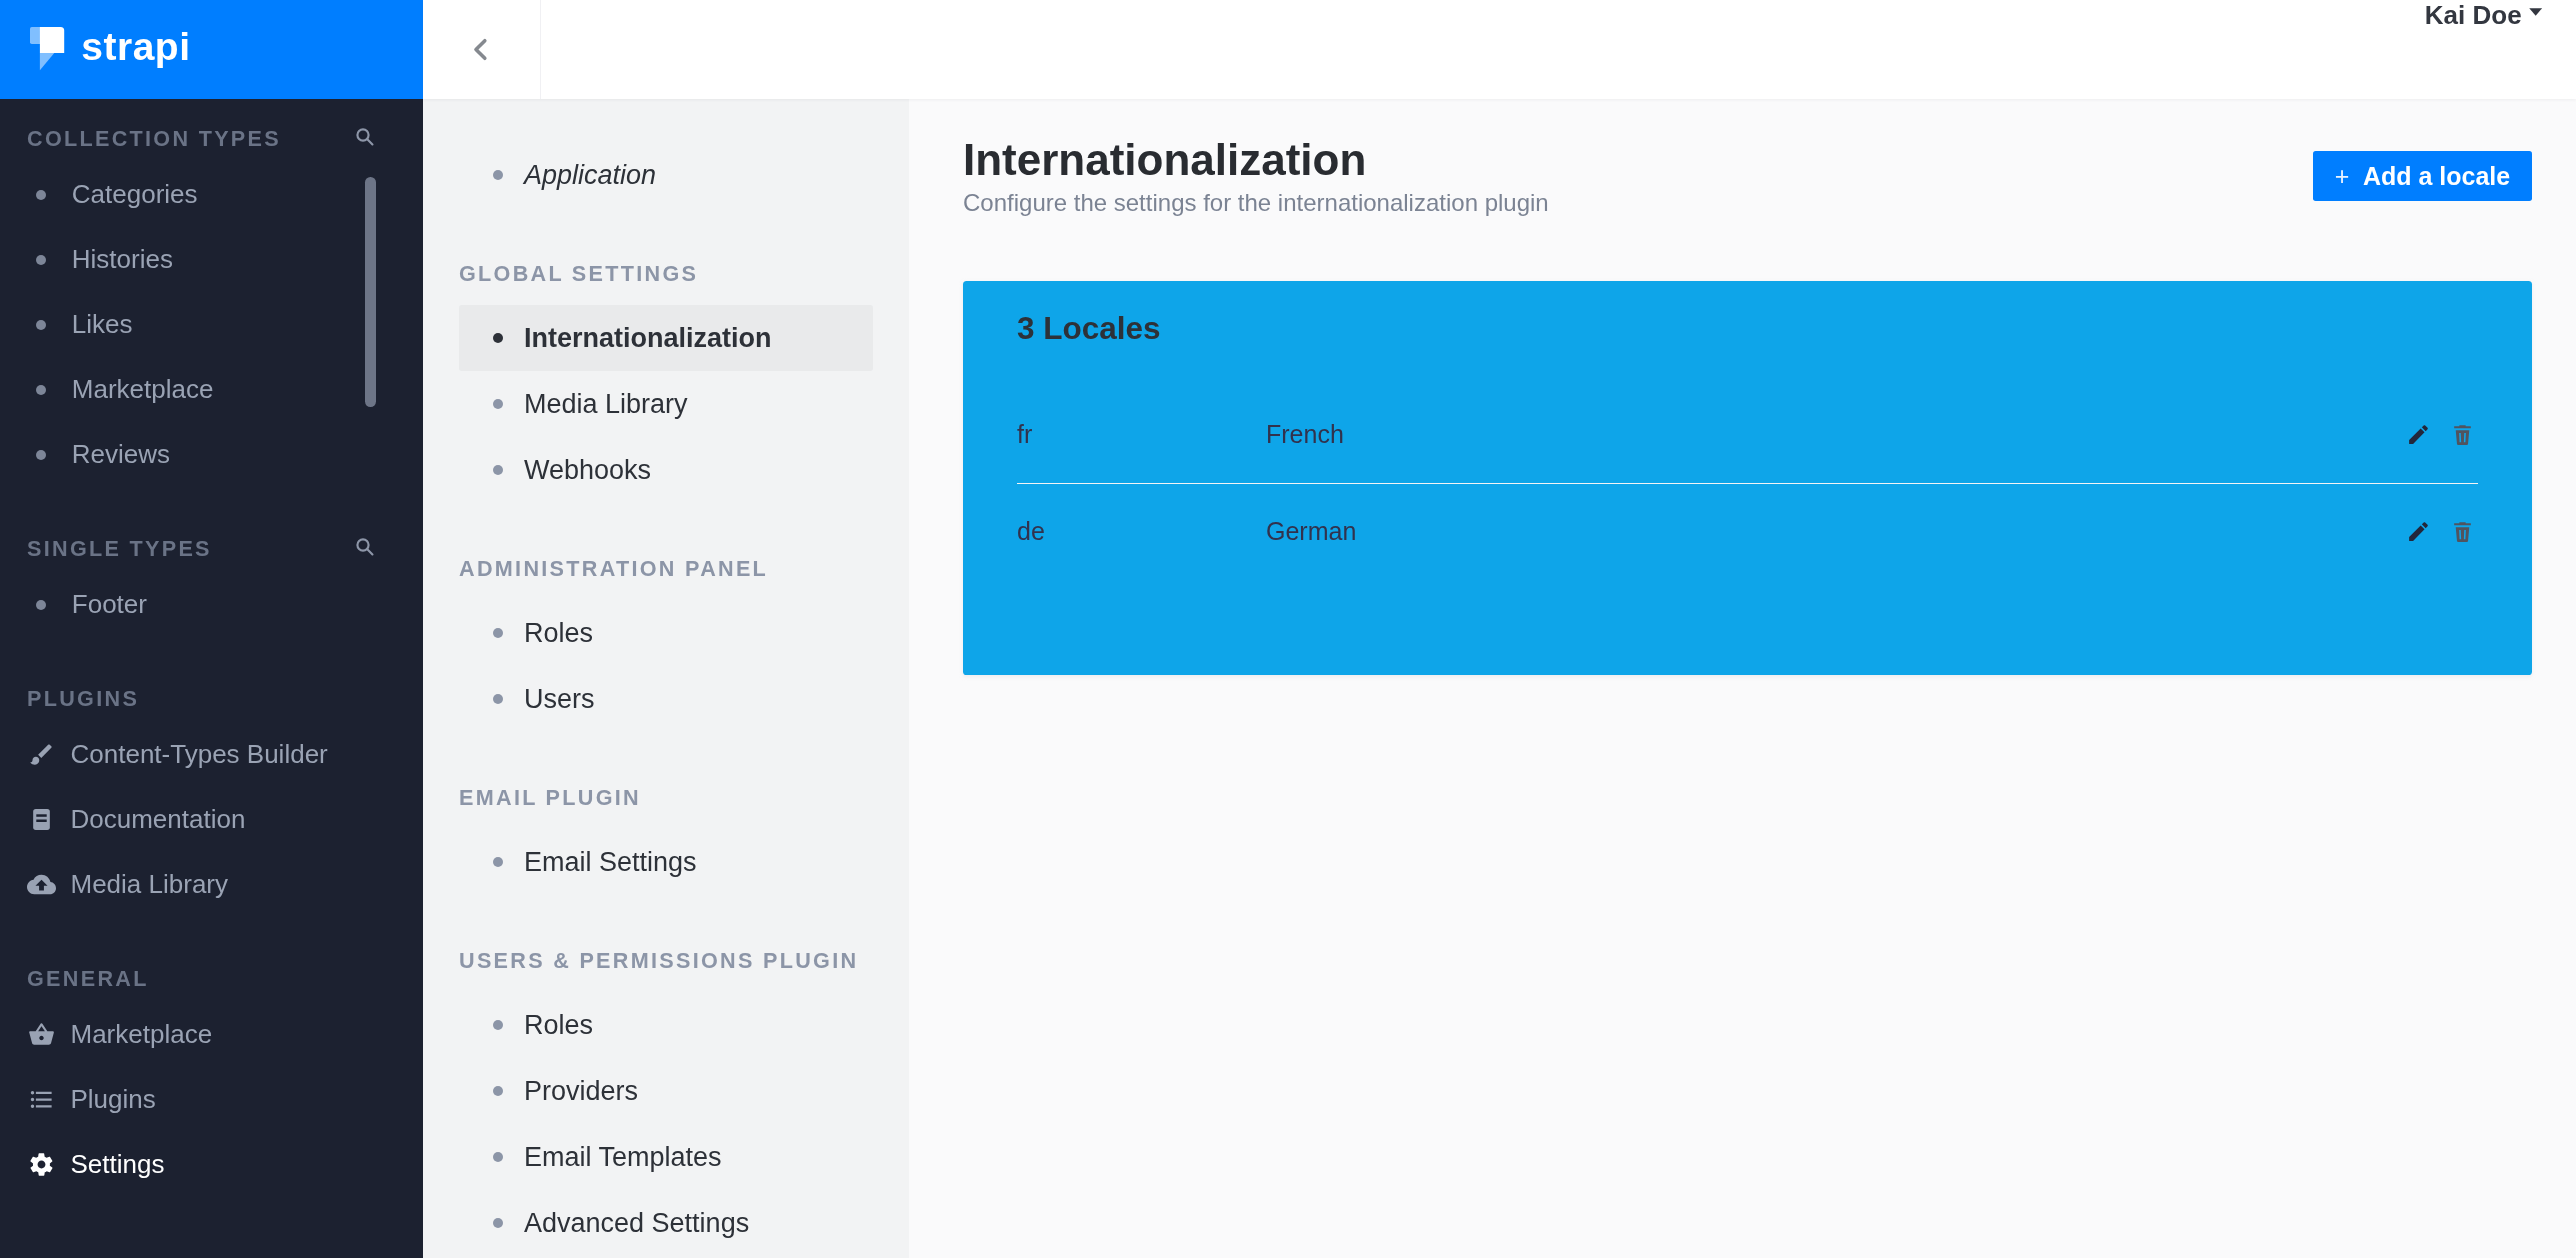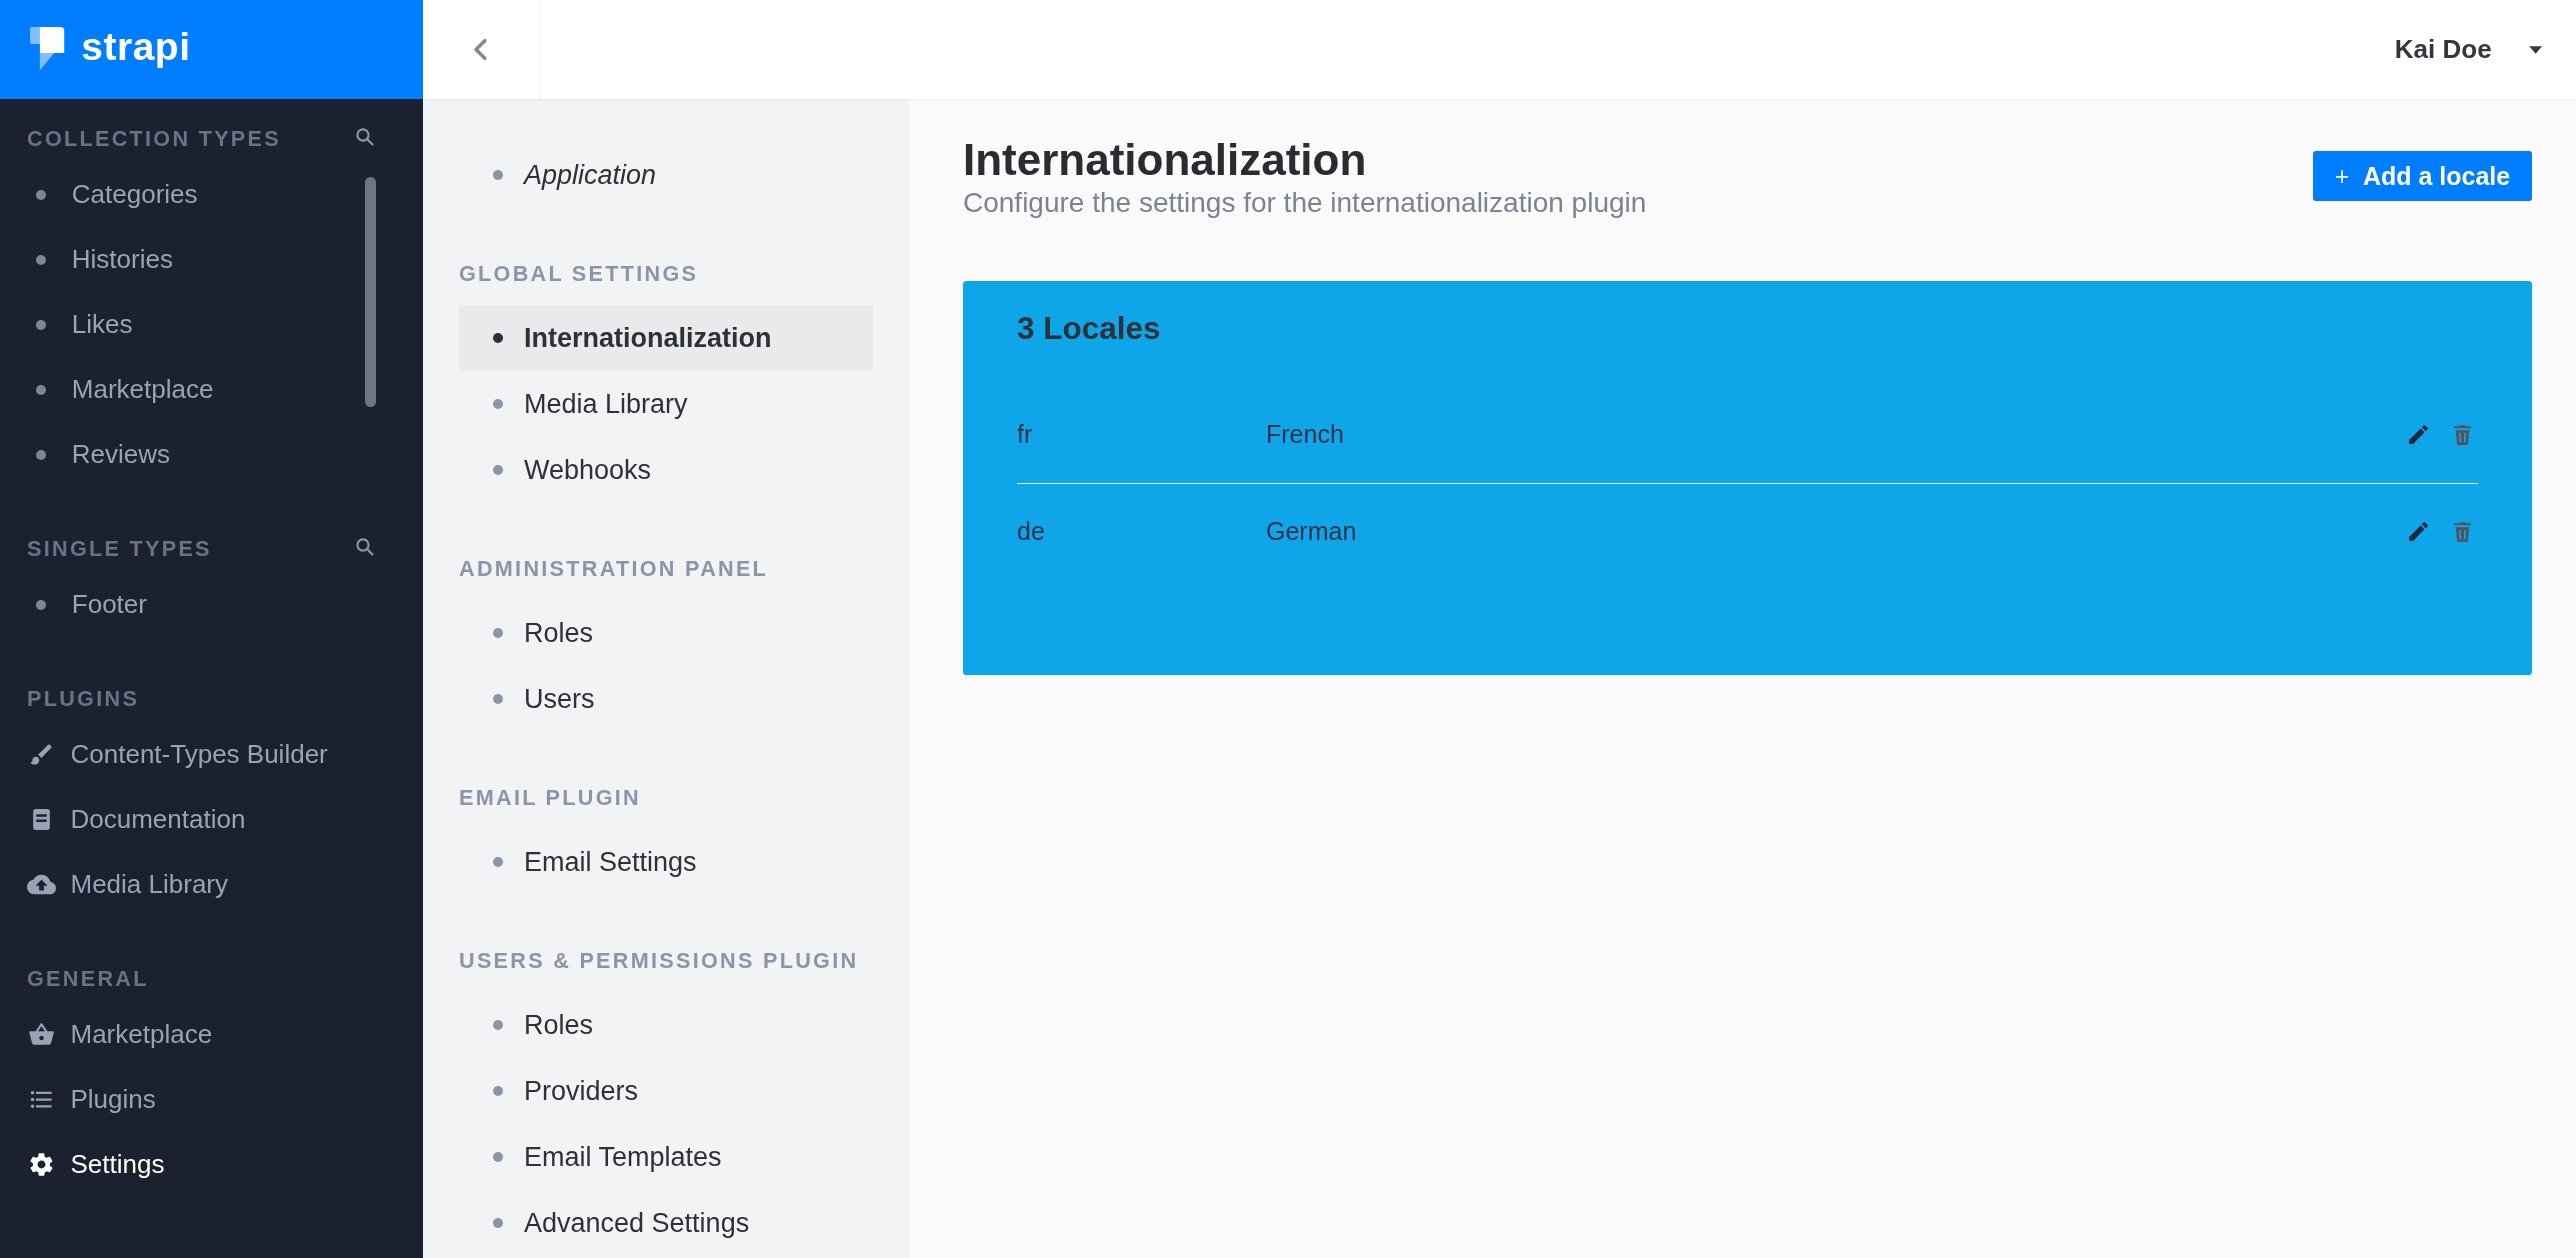--- a/index.html
+++ b/index.html
@@ -30,28 +30,28 @@
     color:#2d3138;font-size:27px;cursor:pointer;box-sizing:border-box;}
   .s-item.top{margin-top:43px;font-style:italic;}
   .s-item .dot{width:10px;height:10px;border-radius:50%;background:#8c95a7;margin-right:21px;flex:none;}
   .s-item.selected{background:#e9eaeb;font-weight:bold;}
   .s-item.selected .dot{background:#2d3138;}
   .s-header{height:27px;line-height:27px;margin:52px 36px 18px 36px;color:#8c95a7;font-size:21.6px;font-weight:bold;letter-spacing:2.3px;}
   
   .topbar{position:absolute;left:423px;top:0;right:0;height:99px;background:#fff;box-shadow:0 0.9px 3.6px rgba(33,33,52,.08);z-index:4;}
   .back-btn{position:absolute;left:0;top:0;width:117px;height:99px;display:flex;align-items:center;justify-content:center;
     border-right:0.9px solid #f0f0f3;color:#85898f;cursor:pointer;background:#fff;}
-  .user-chip{position:absolute;right:29px;top:0;height:99px;display:flex;align-items:center;gap:32px;cursor:pointer;}
+  .user-chip{position:absolute;right:29px;top:0;height:99px;display:flex;gap:2px;cursor:pointer;}
   .user-name{color:#333740;font-size:26px;font-weight:600;}
   .caret{color:#333740;}
   
   .content{position:absolute;left:909px;top:99px;right:0;bottom:0;background:#fafafb;padding:36px 44px 0 54px;box-sizing:border-box;}
   .page-head{display:flex;justify-content:space-between;align-items:flex-start;}
   .page-title{font-size:44px;font-weight:600;color:#292c31;line-height:50px;margin:0;}
-  .page-sub{font-size:28px;color:#7b8393;line-height:32px;margin-top:1.8px;}
+  .page-sub{font-size:24px;color:#7b8393;line-height:32px;margin-top:1.8px;}
   .add-btn{margin-top:16px;width:219px;height:50px;background:#007eff;color:#fff;border:none;border-radius:2.7px;
     font-family:inherit;font-size:25px;font-weight:600;display:flex;align-items:center;justify-content:center;gap:13.5px;cursor:pointer;}
   .add-btn .plus{font-weight:400;color:#eaf3ff;}
   
   .card{margin-top:62px;background:#0ea5e9;border-radius:3.6px;box-shadow:0 1.8px 3.6px rgba(227,227,231,.55);
     padding:27px 54px 0 54px;height:394px;box-sizing:border-box;}
   .card-title{font-size:31.5px;font-weight:600;color:#2d3138;line-height:40px;margin:0;}
   .rows{margin-top:39px;}
   .lrow{height:96px;display:grid;grid-template-columns:249px 339px 1fr auto;align-items:center;
     border-bottom:0.9px solid #f4f4f6;font-size:25px;color:#32324d;}

